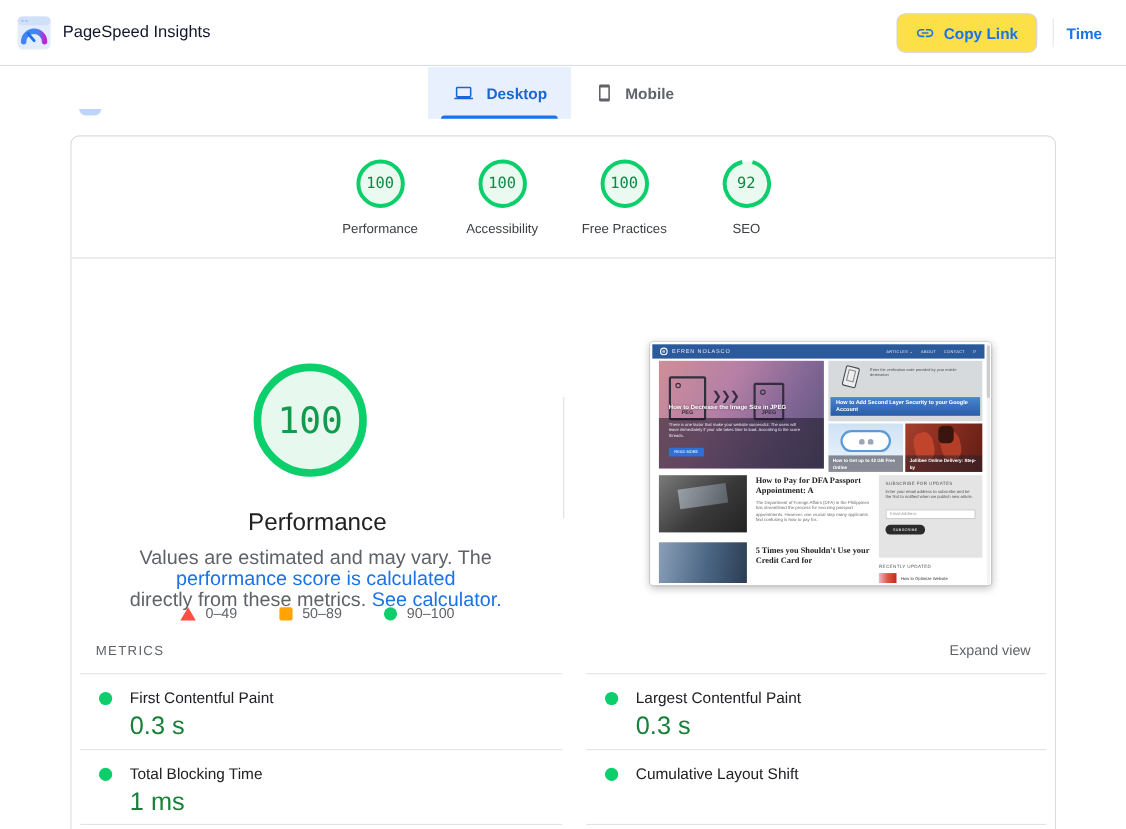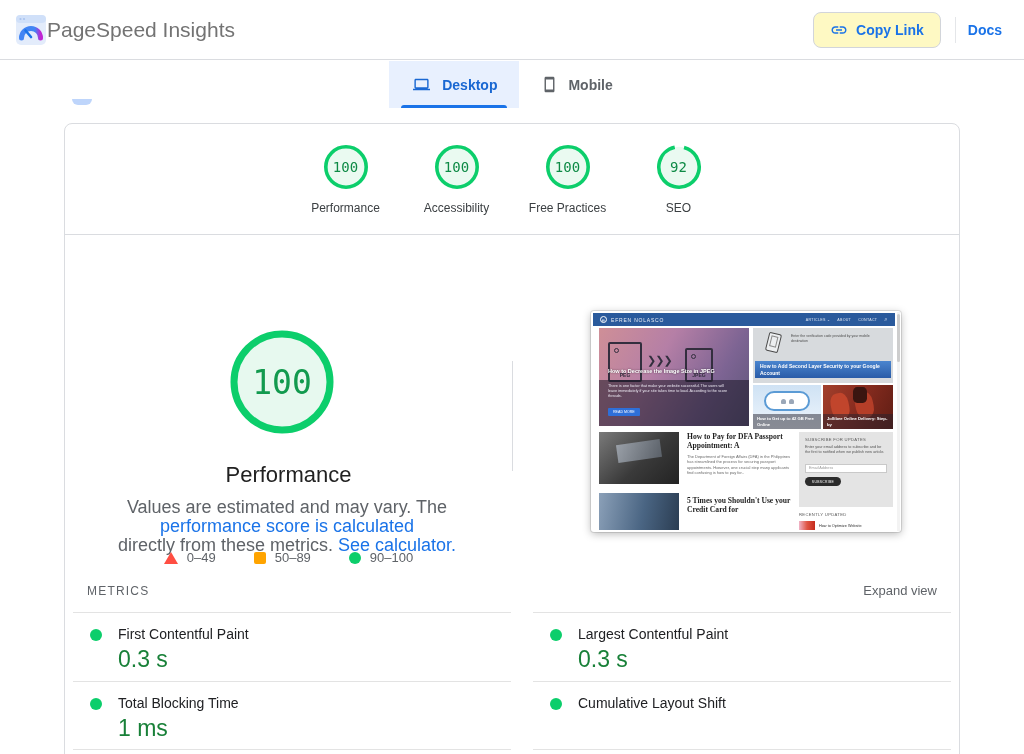--- a/index.html
+++ b/index.html
@@ -5,24 +5,24 @@
   * { box-sizing: border-box; margin: 0; padding: 0; }
   html,body { width:1024px; height:754px; }
   body {
     font-family: "Liberation Sans", "DejaVu Sans", sans-serif;
     background:#fff; color:#202124; overflow:hidden; position:relative;
   }
   
   .app-header { position:absolute; left:0; top:0; width:1024px; height:60px;
     border-bottom:1px solid #dadce0; display:flex; align-items:center; background:#fff; z-index:5;}
   .logo-box { margin-left:15px; width:32px; height:32px; }
-  .app-title { font-size:21px; color:#737373; }
+  .app-title { margin-left:10px; font-size:15px; color:#0f172a; }
   .header-spacer { flex:1; }
   .copy-link-btn { display:flex; align-items:center; gap:8px; height:36px; padding:0 16px;
-    border:1px solid #d2d5da; border-radius:8px; background:#fef9c3; color:#1a73e8;
+    border:1px solid #d2d5da; border-radius:8px; background:#fde047; color:#1a73e8;
     font-size:14px; font-weight:700; cursor:pointer; }
   .header-divider { width:1px; height:26px; background:#e4e6e9; margin:0 12px 0 14px; }
   .docs-link { color:#1a73e8; font-size:14px; font-weight:700; margin-right:22px; text-decoration:none; cursor:pointer;}
   
   .tabs-row { position:absolute; left:0; top:61px; width:1024px; height:47px; display:flex; justify-content:center; }
   .tab { display:flex; align-items:center; justify-content:center; gap:10px; padding:0 22px;
     font-size:14px; font-weight:700; cursor:pointer; position:relative; }
   .tab.mobile { color:#5f6368; }
   .tab.desktop { color:#1967d2; background:#e8f0fe; }
   .tab.desktop .tab-underline { position:absolute; left:12px; right:12px; bottom:0; height:3px;
@@ -170,21 +170,21 @@
   <div class="header-spacer"></div>
   <button class="copy-link-btn">
     <span style="display:flex;">
       <svg width="18" height="18" viewBox="0 0 24 24" fill="#1a73e8">
         <path d="M3.9 12c0-1.71 1.39-3.1 3.1-3.1h4V7H7c-2.76 0-5 2.24-5 5s2.24 5 5 5h4v-1.9H7c-1.71 0-3.1-1.39-3.1-3.1zM8 13h8v-2H8v2zm9-6h-4v1.9h4c1.71 0 3.1 1.39 3.1 3.1s-1.39 3.1-3.1 3.1h-4V17h4c2.76 0 5-2.24 5-5s-2.24-5-5-5z"></path>
       </svg>
     </span>
     <span>Copy Link</span>
   </button>
   <div class="header-divider"></div>
-  <a class="docs-link">Docs</a>
+  <a class="docs-link">Time</a>
 </div>
 
 <div class="tabs-row">
   <div class="tab desktop">
     <span style="display:flex;">
       <svg width="21" height="17" viewBox="0 0 24 24" fill="#1967d2">
         <path d="M20 18c1.1 0 2-.9 2-2V6c0-1.1-.9-2-2-2H4c-1.1 0-2 .9-2 2v10c0 1.1.9 2 2 2H0v2h24v-2h-4zM4 6h16v10H4V6z"></path>
       </svg>
     </span>
     <span>Desktop</span>

